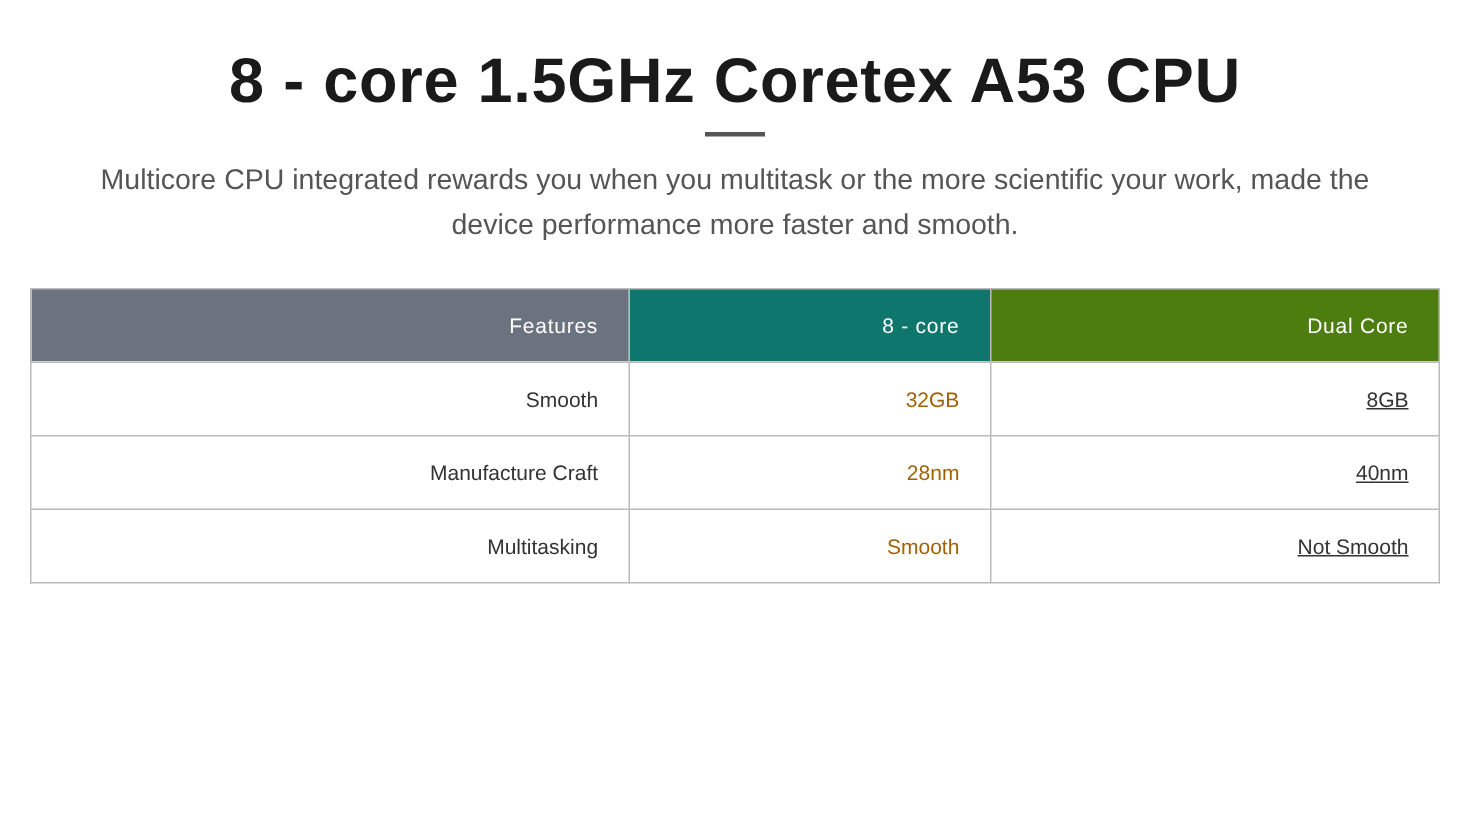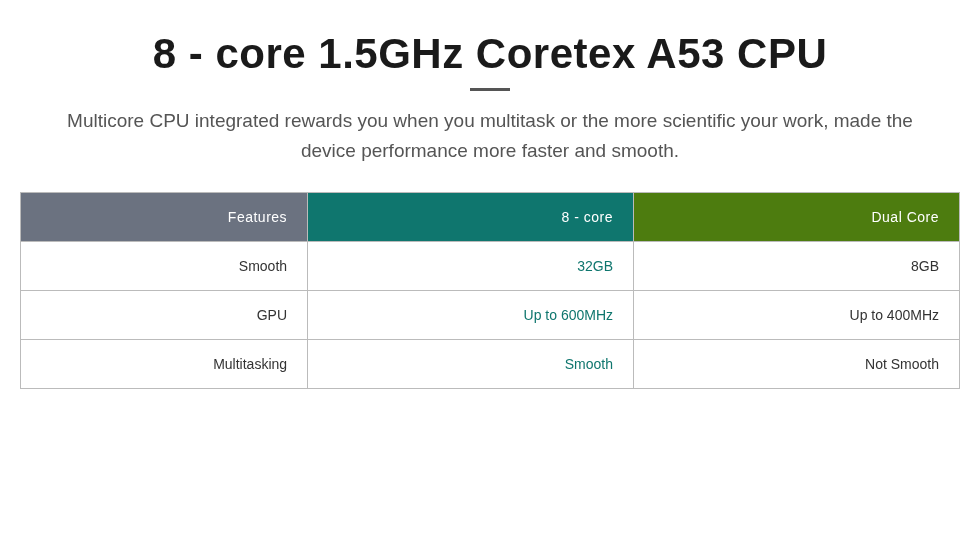--- a/index.html
+++ b/index.html
@@ -90,30 +90,31 @@
     .cell-feature {
       background: #ffffff;
       color: #333;
       text-align: center;
       font-size: 16px;
       font-weight: 400;
     }
 
     .cell-8core-val {
       background: #ffffff;
-      color: #0f766e;
+      color: #a16207;
       font-size: 16px;
       font-weight: 400;
     }
 
     .cell-dual-val {
       background: #ffffff;
       color: #333;
       font-size: 16px;
       font-weight: 400;
+      text-decoration: underline;
     }
 
     .comparison-table tbody tr:last-child td {
       border-bottom: 1px solid #bbb;
     }
   </style>
 </head>
 <body>
 
 <div class="page-wrapper">
@@ -131,23 +132,23 @@
         <th class="col-dual">Dual Core</th>
       </tr>
     </thead>
     <tbody id="table-body">
     <tr>
           <td class="cell-feature">Smooth</td>
           <td class="cell-8core-val">32GB</td>
           <td class="cell-dual-val">8GB</td>
         </tr>
         <tr>
-          <td class="cell-feature">GPU</td>
-          <td class="cell-8core-val">Up to 600MHz</td>
-          <td class="cell-dual-val">Up to 400MHz</td>
+          <td class="cell-feature">Manufacture Craft</td>
+          <td class="cell-8core-val">28nm</td>
+          <td class="cell-dual-val">40nm</td>
         </tr>
         <tr>
           <td class="cell-feature">Multitasking</td>
           <td class="cell-8core-val">Smooth</td>
           <td class="cell-dual-val">Not Smooth</td>
         </tr>
       </tbody>
   </table>
 </div>
 

